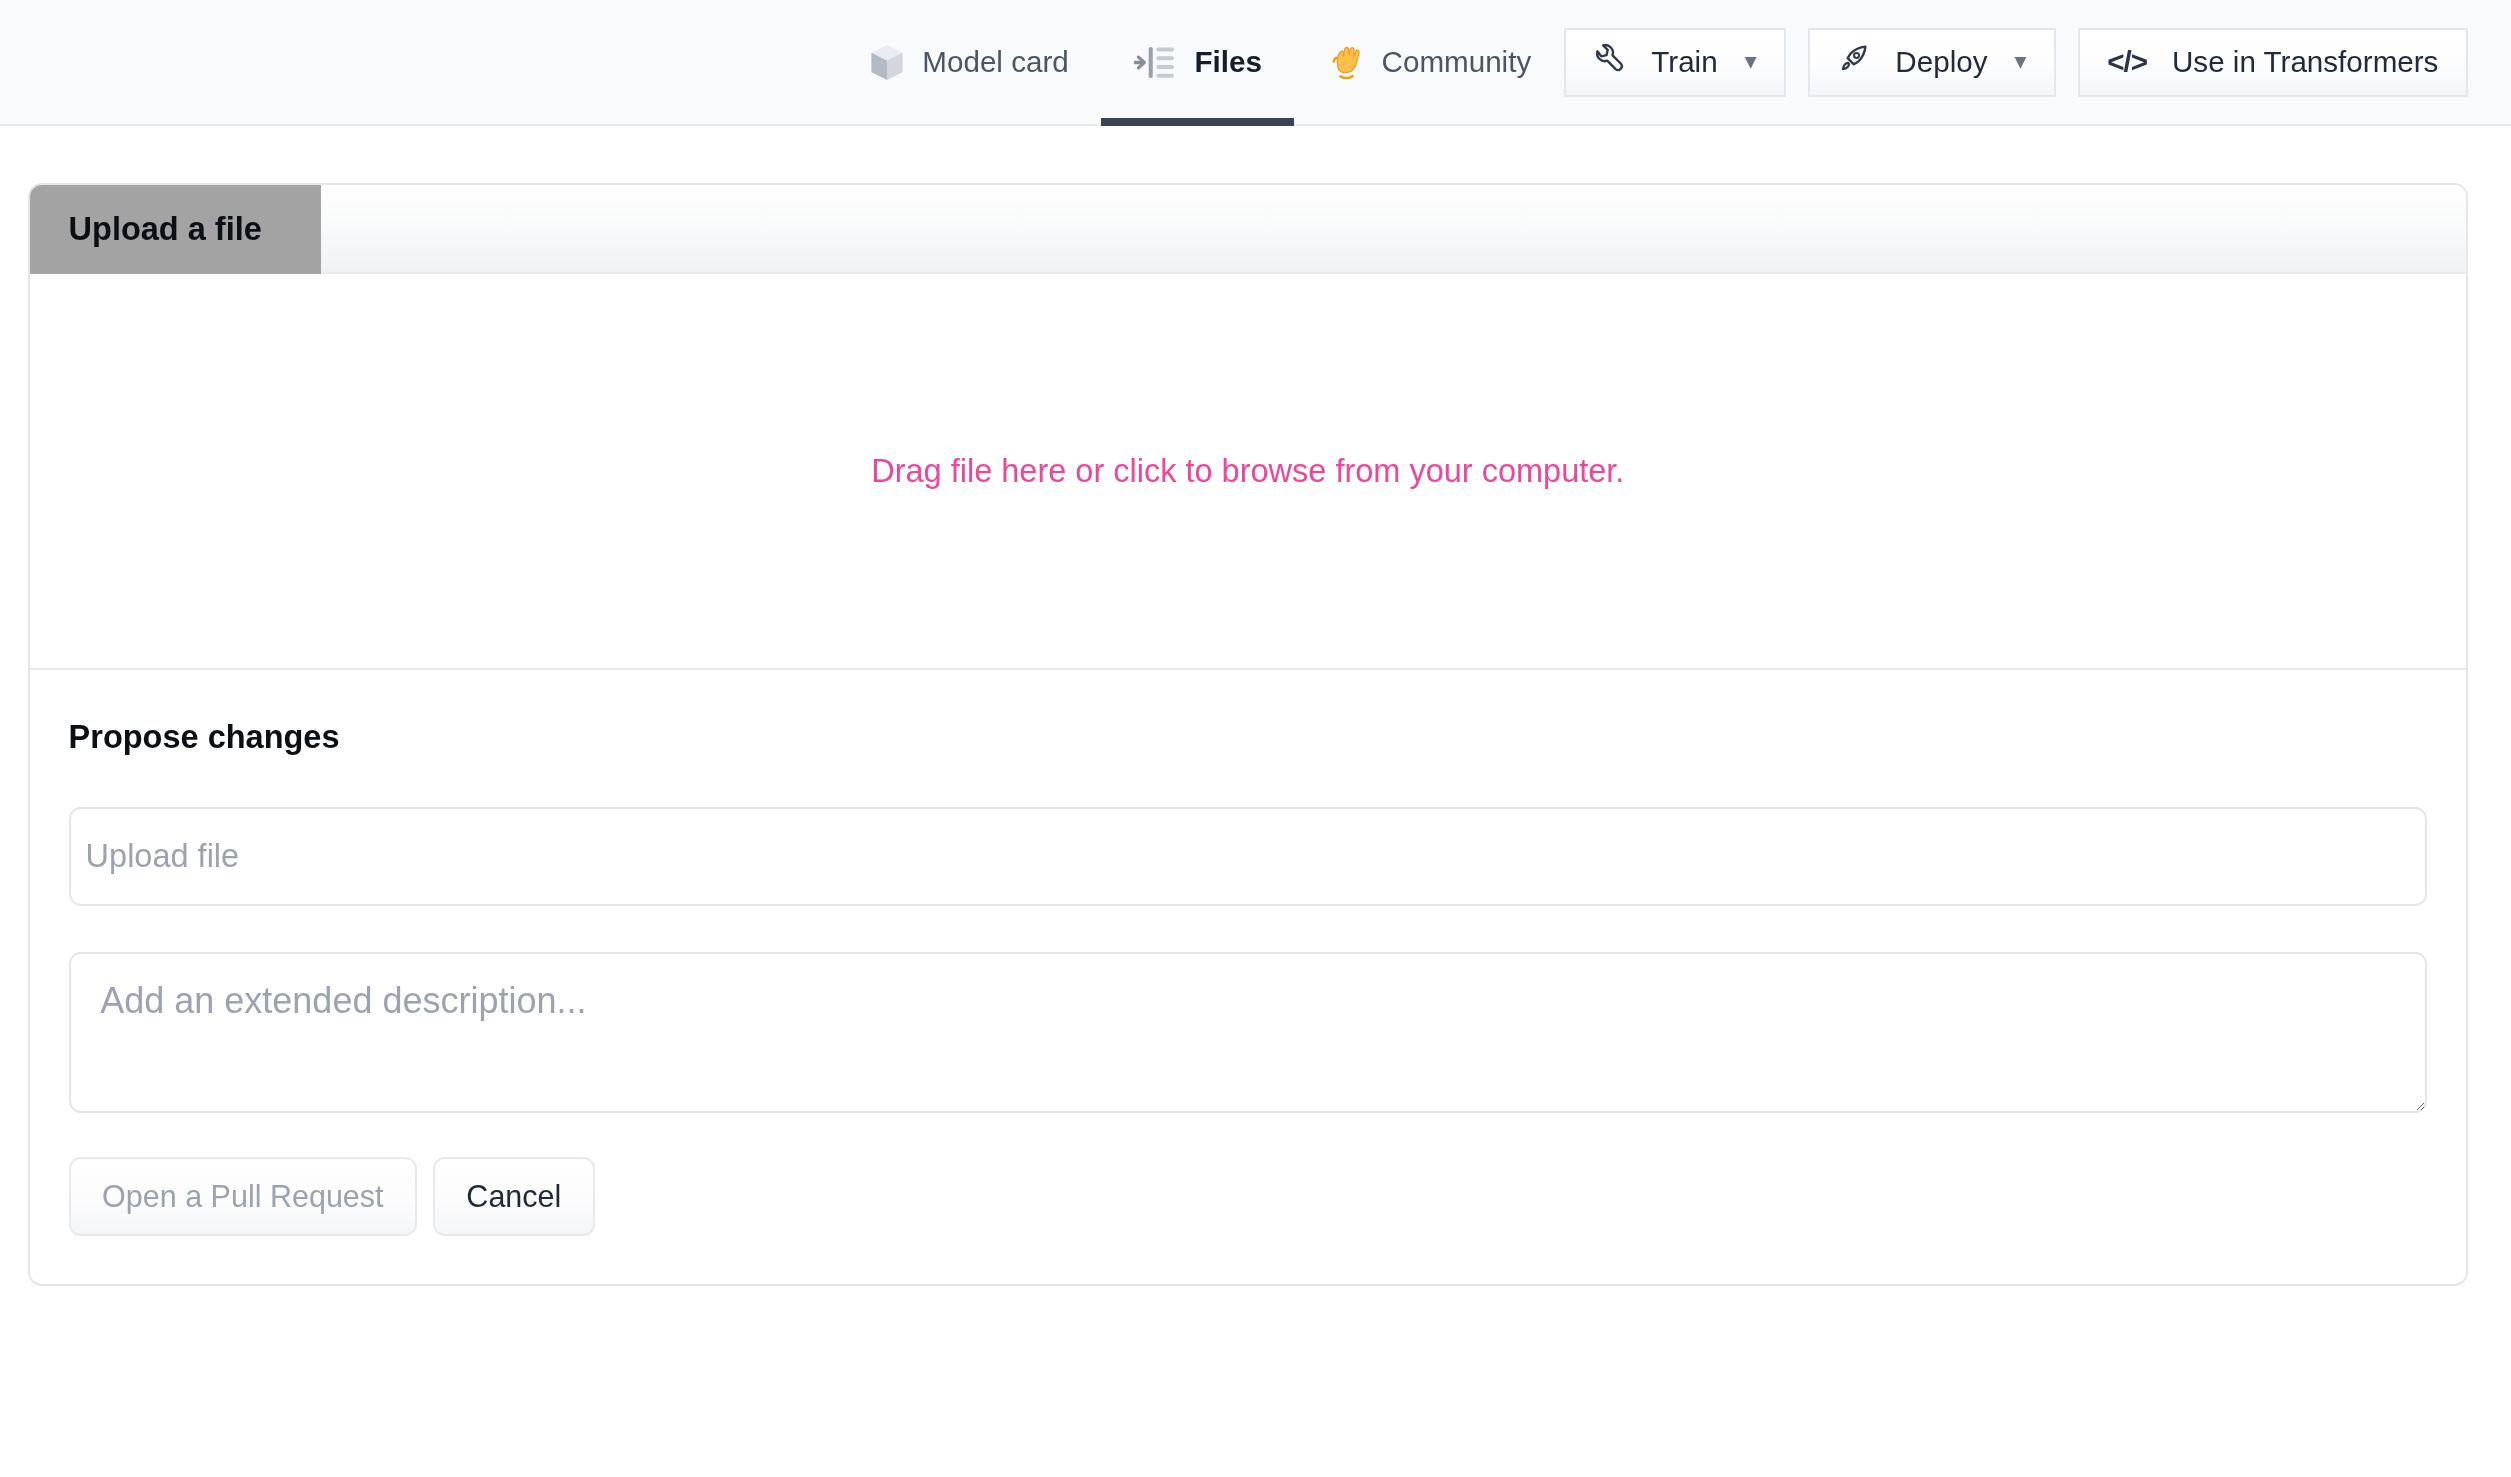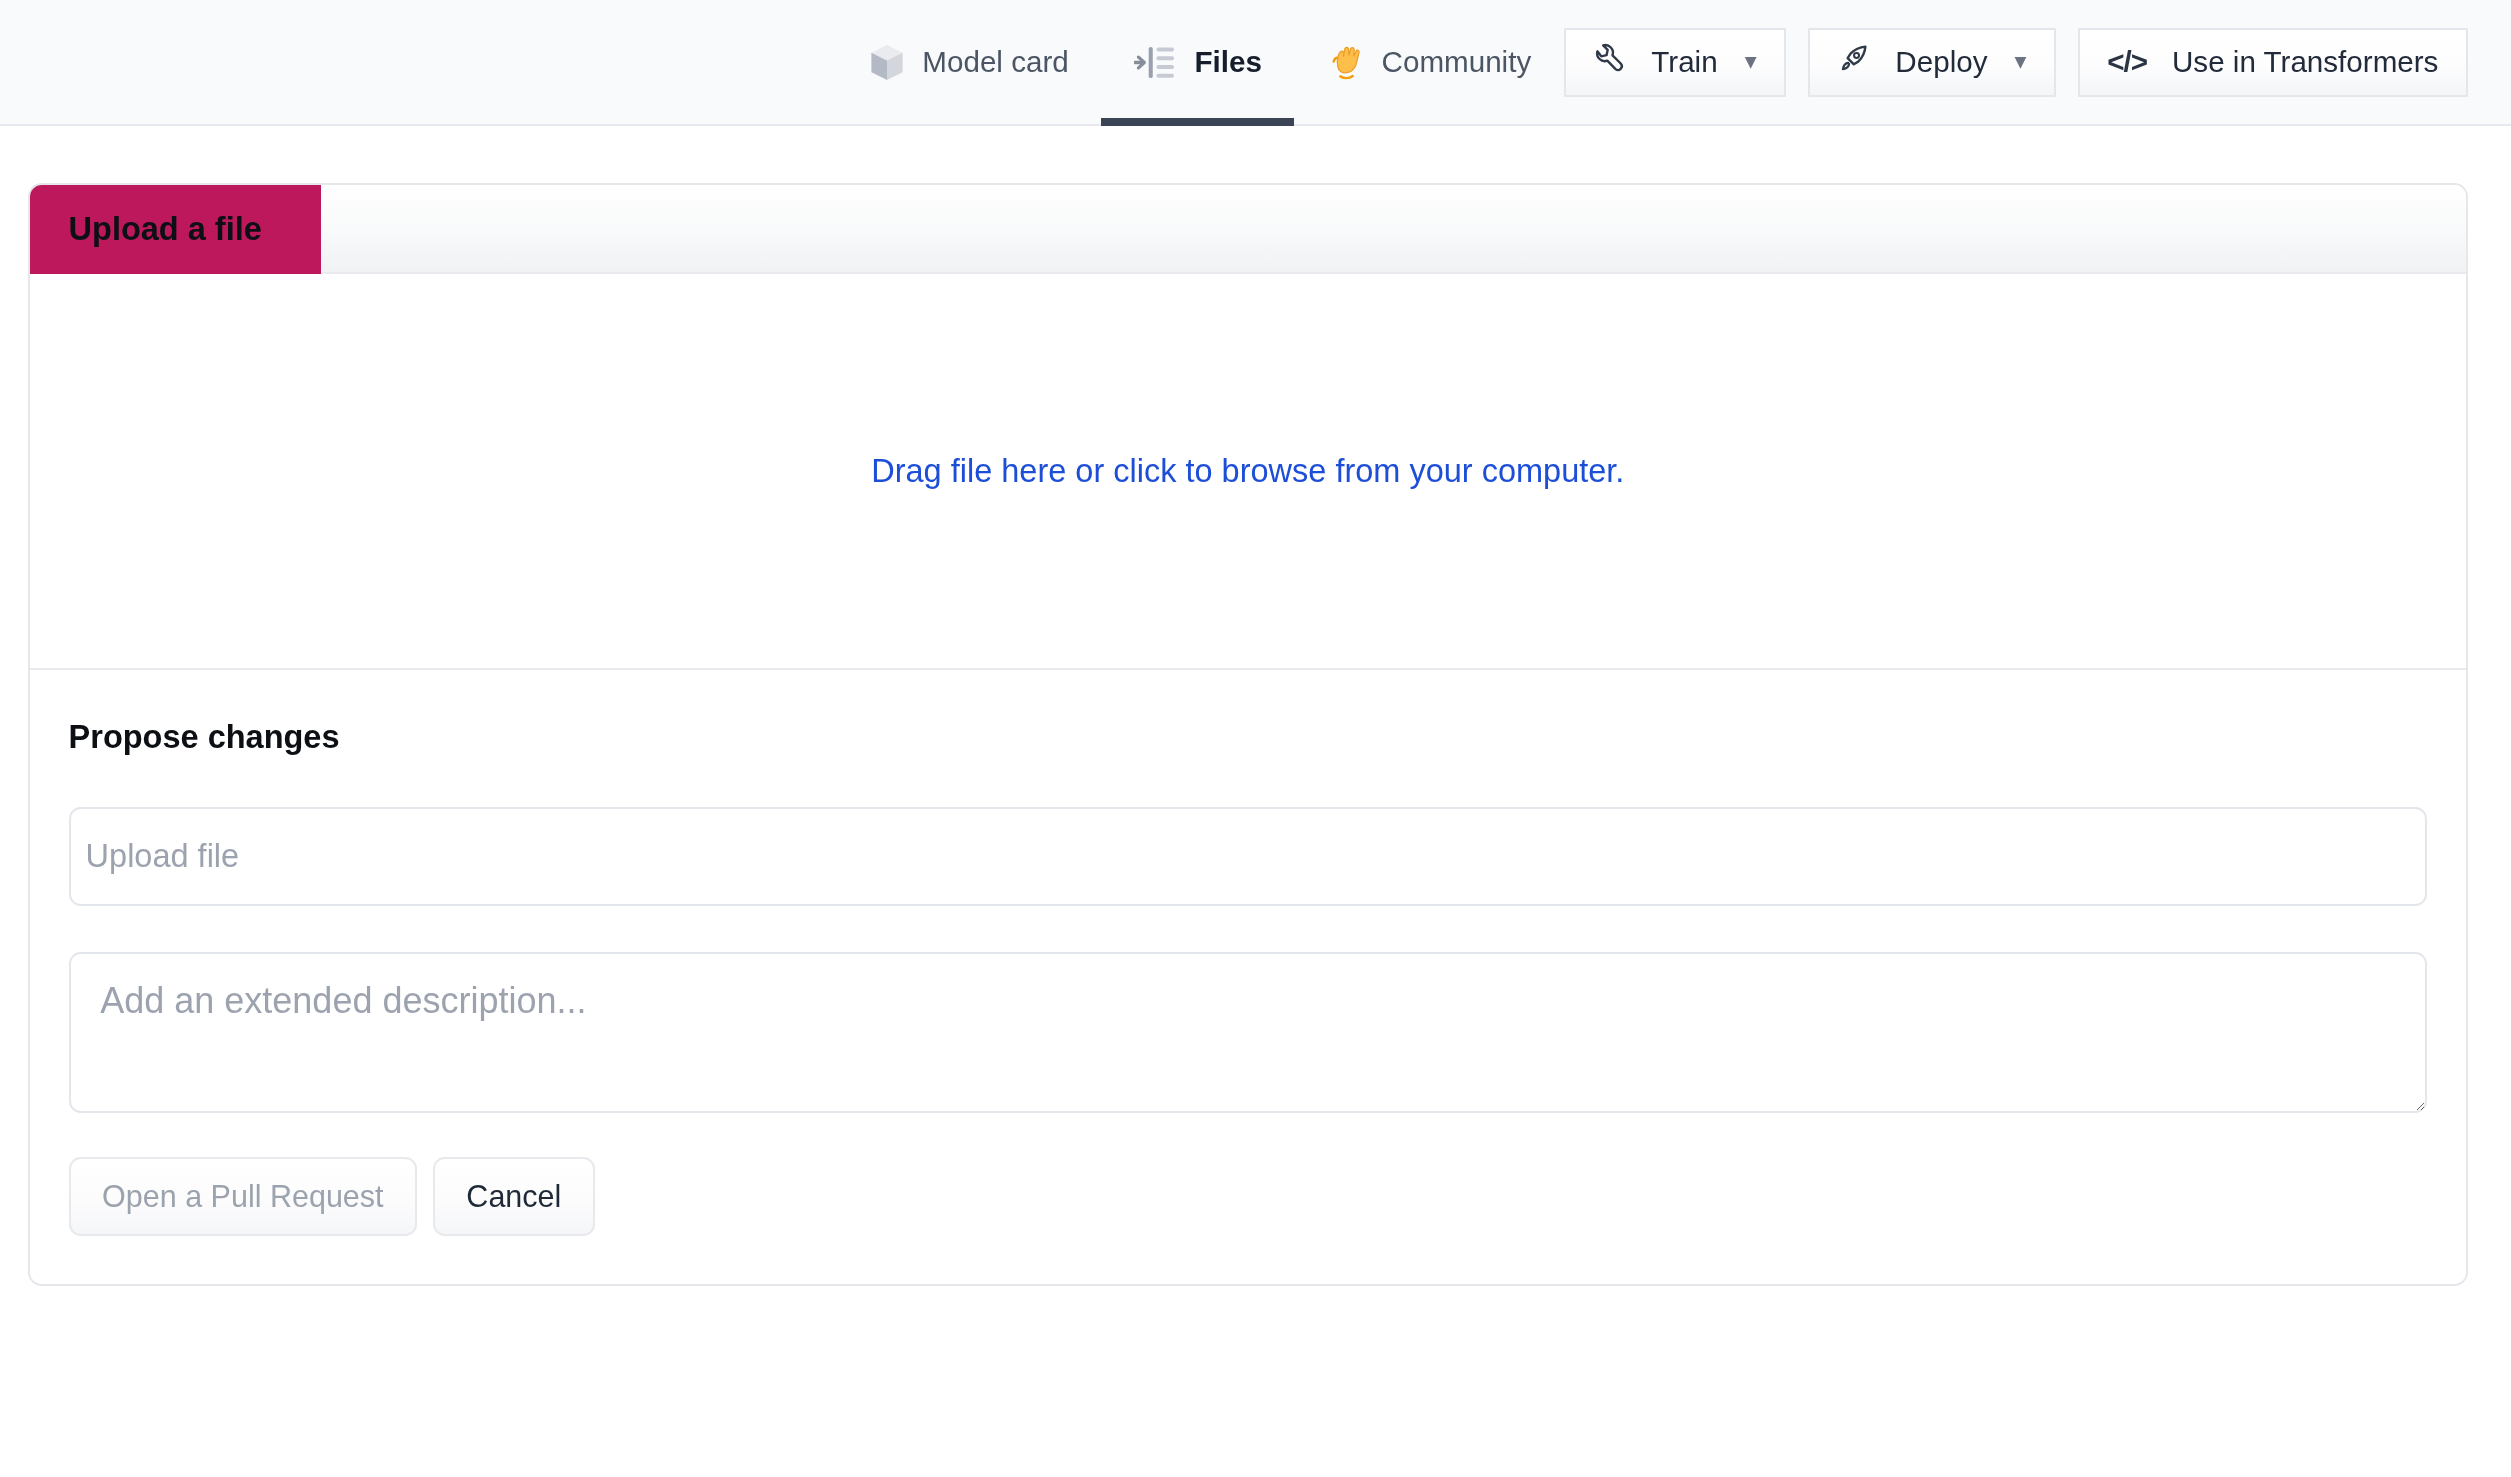--- a/index.html
+++ b/index.html
@@ -61,38 +61,38 @@
     margin: 57px 44px 0 27.6px;
     border: 2px solid #e5e7eb;
     border-radius: 13.8px;
     background: #fff;
     height: 1103px;
     overflow: hidden;
     display: flex; flex-direction: column;
   }
   .tab-strip { height: 89px; display: flex; flex: 0 0 auto; }
   .panel-tab {
-    width: 291px; background: #be185d;
+    width: 291px; background: #a3a3a3;
     display: flex; align-items: center;
     padding-left: 39px;
     font-size: 32.5px; font-weight: 700; color: #0c0f13;
     cursor: pointer;
   }
   .strip-rest {
     flex: 1;
     background: linear-gradient(180deg, #ffffff 0%, #f8f9fa 55%, #f1f2f4 100%);
     border-bottom: 2px solid #e8eaee;
   }
   .dropzone {
     height: 396px; flex: 0 0 auto;
     display: flex; align-items: center; justify-content: center;
     border-bottom: 2px solid #e8eaee;
     cursor: pointer; background: #fff;
   }
-  .dropzone-text { font-size: 32.5px; color: #1d4ed8; }
+  .dropzone-text { font-size: 32.5px; color: #ec4899; }
 
   .propose { padding: 49px 39px 44px 39px; flex: 1; }
   .propose-heading { margin: 0 0 51px 0; font-size: 32.5px; font-weight: 700; color: #0c0f13; }
   .file-input {
     width: 100%; height: 99px;
     border: 2px solid #e3e6ea; border-radius: 11.8px;
     padding: 0 15px; font-size: 32.5px; color: #111827;
     font-family: "Liberation Sans", sans-serif;
     outline: none; display: block; background: #fff;
   }

